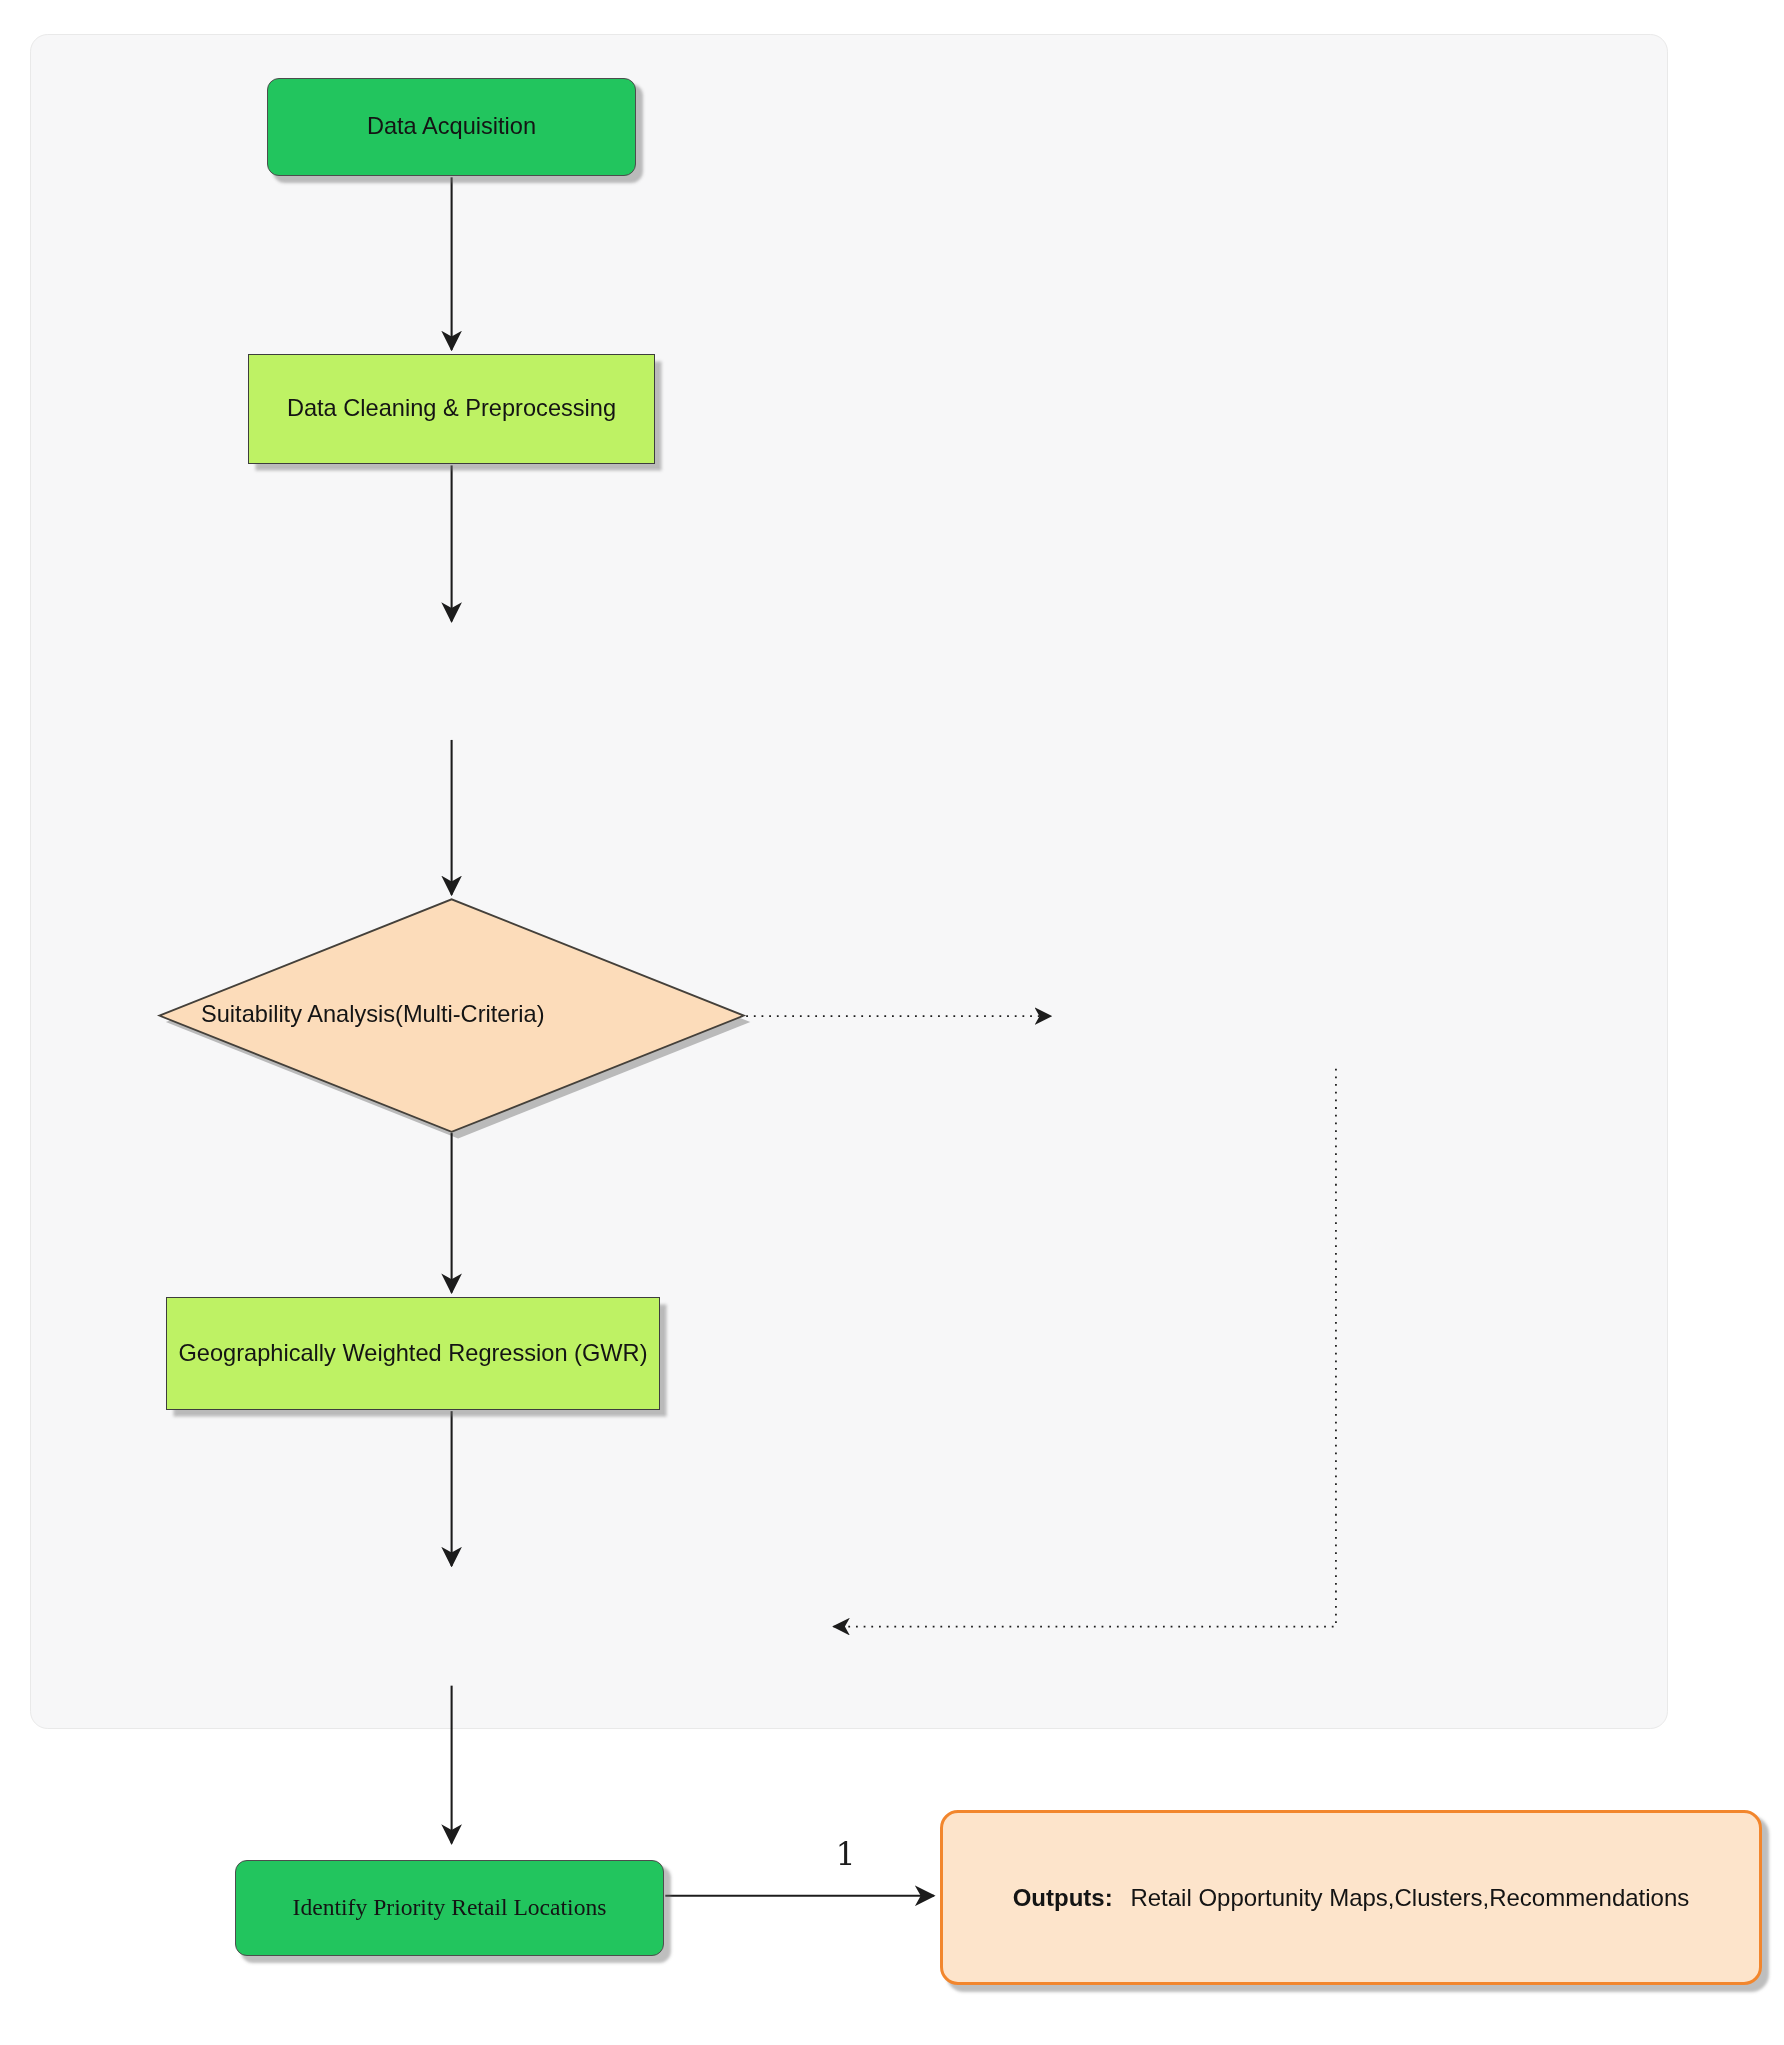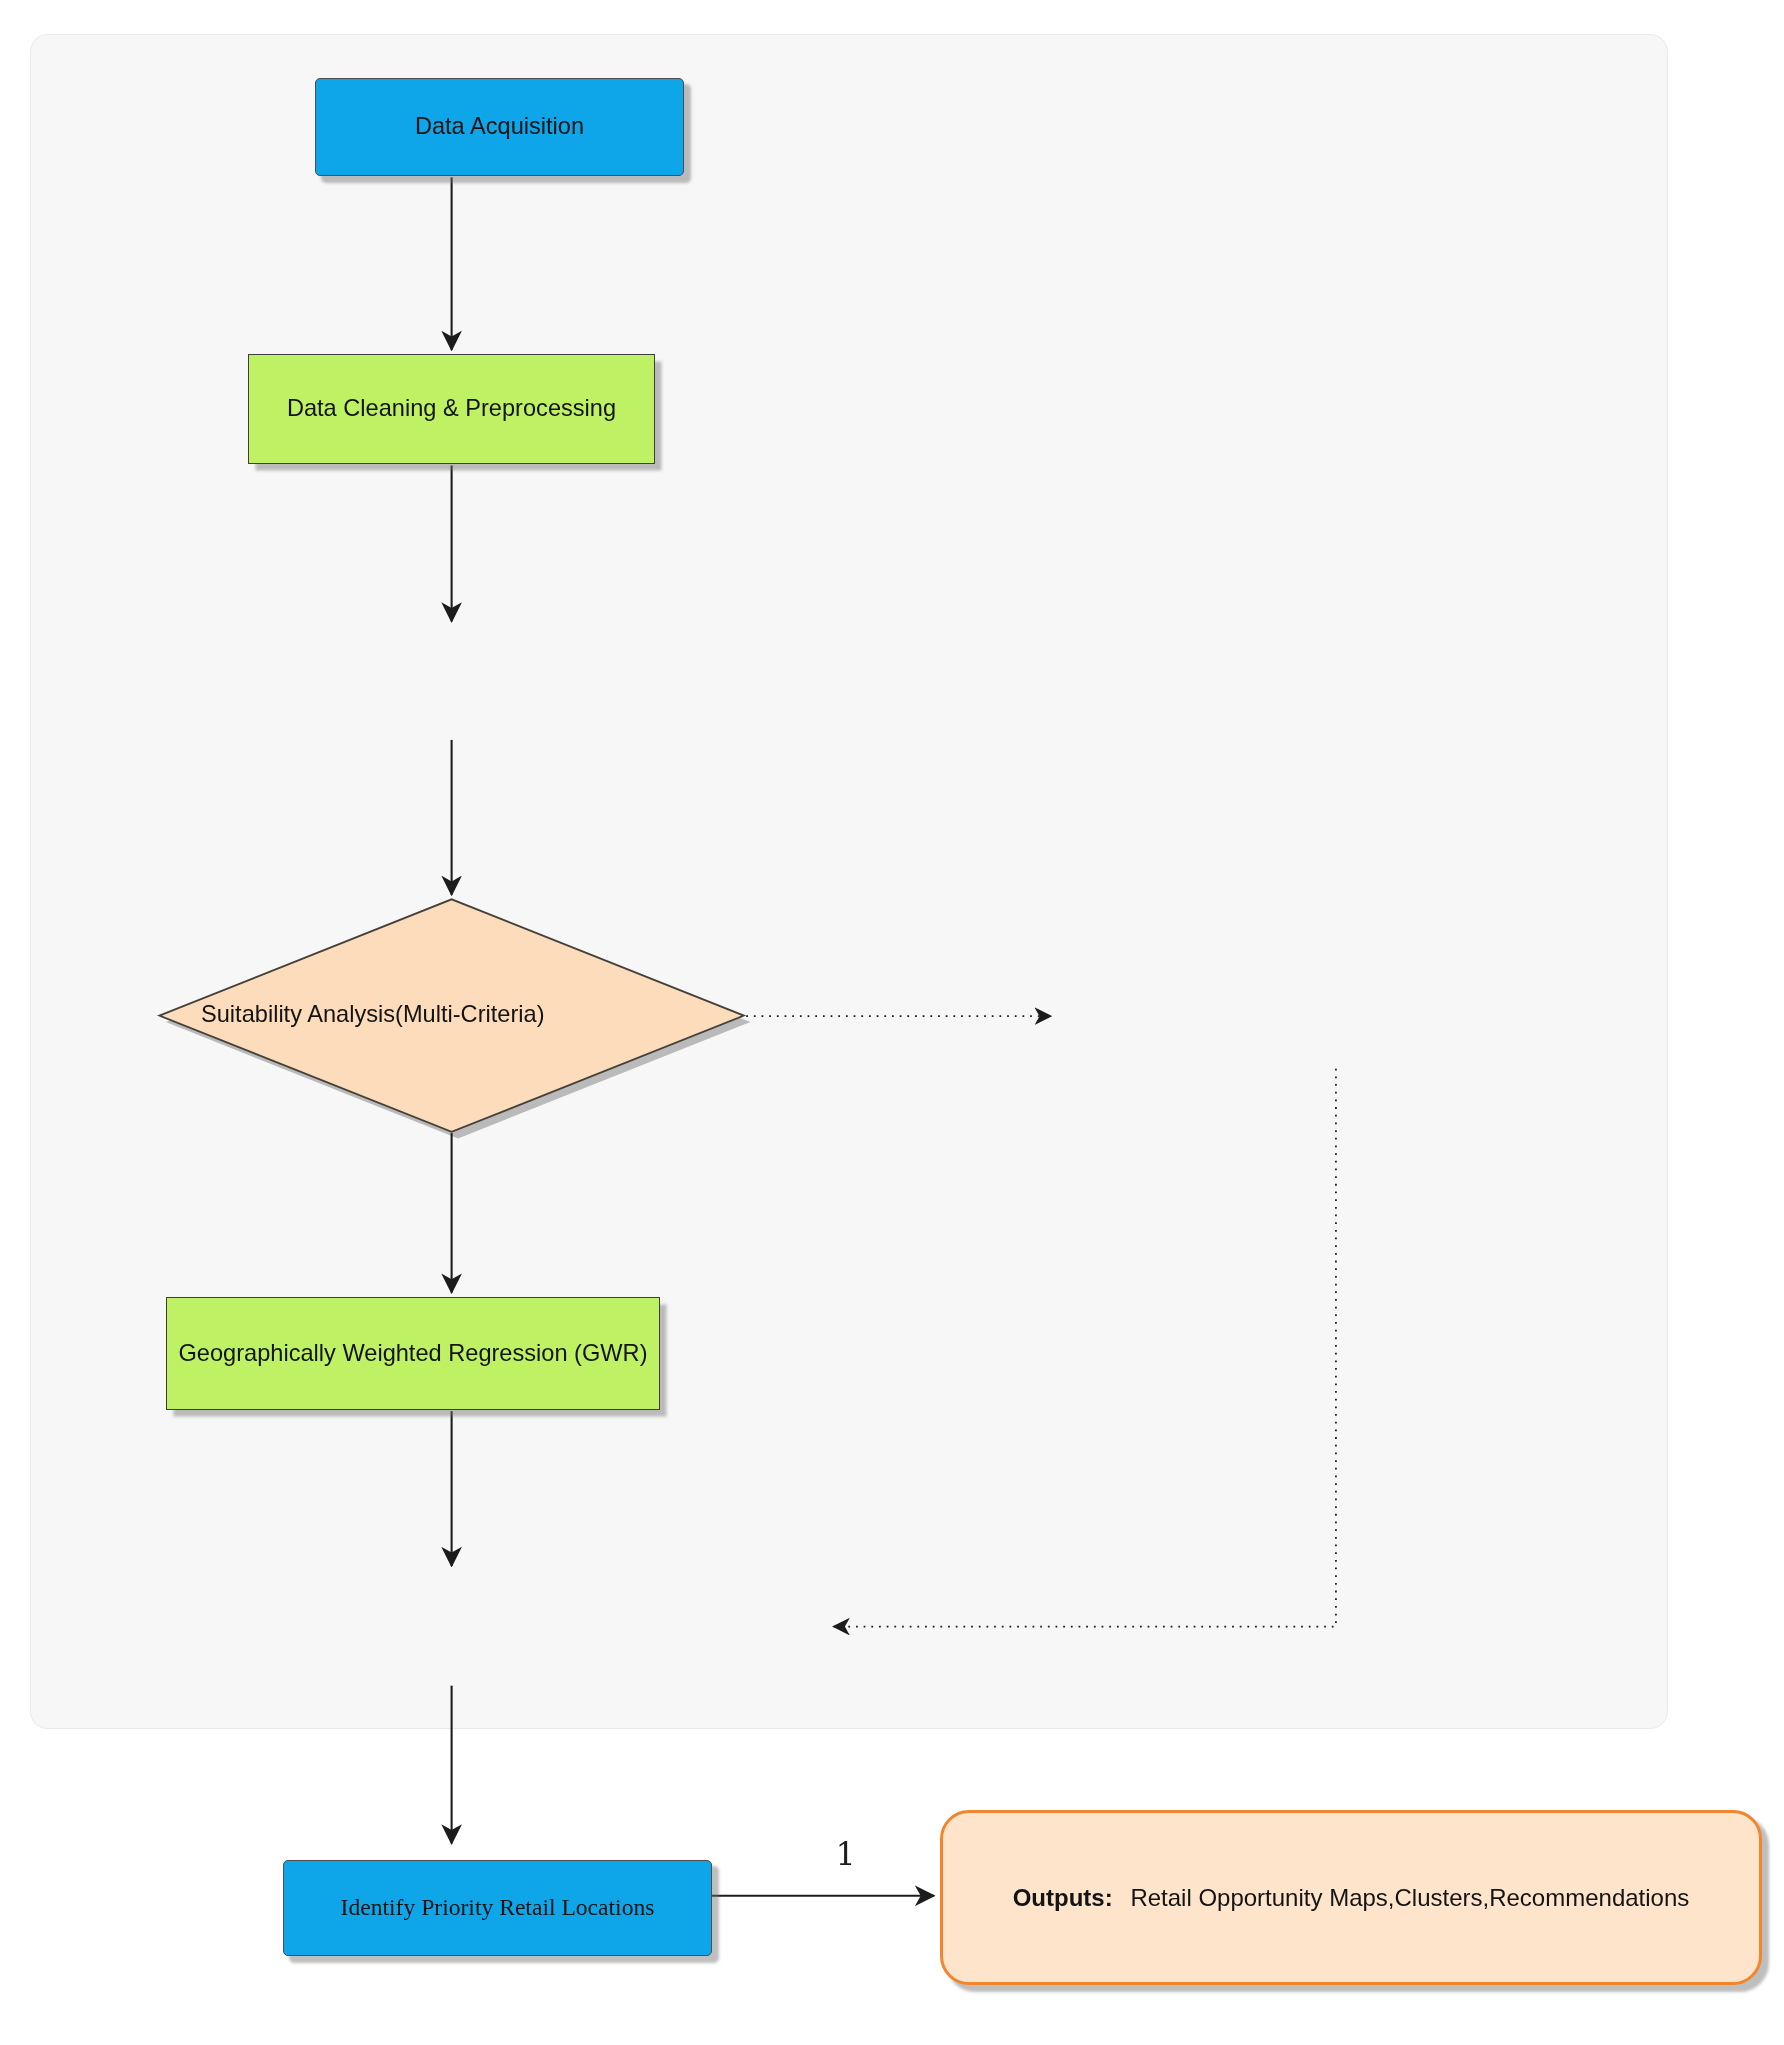--- a/index.html
+++ b/index.html
@@ -30,33 +30,32 @@
     display: flex;
     align-items: center;
     justify-content: center;
     text-align: center;
     font-size: 23.6px;
     line-height: 1.15;
     box-sizing: border-box;
     box-shadow: 6.5px 6.5px 3px rgba(110,110,110,0.45);
   }
   .terminal {
-    background: #0ea5e9;
+    background: #22c55e;
     border: 1.8px solid #4d4d4d;
-    border-radius: 5px;
-    margin-left: 48px;
+    border-radius: 12px;
   }
   .process {
     background: #bef264;
     border: 1.8px solid #3d3d3d;
   }
   .outputs {
     background: #fde4cb;
     border: 3.5px solid #f2862d;
-    border-radius: 29px;
+    border-radius: 18px;
     font-size: 24px;
   }
   .outputs .bold-prefix { font-weight: bold; margin-right: 17.7px; }
   .decision-label {
     position: absolute;
     left: 201px; top: 968px;
     width: 502px; height: 94px;
     display: flex; align-items: center; justify-content: flex-start;
     font-size: 23.6px;
     box-shadow: none;

